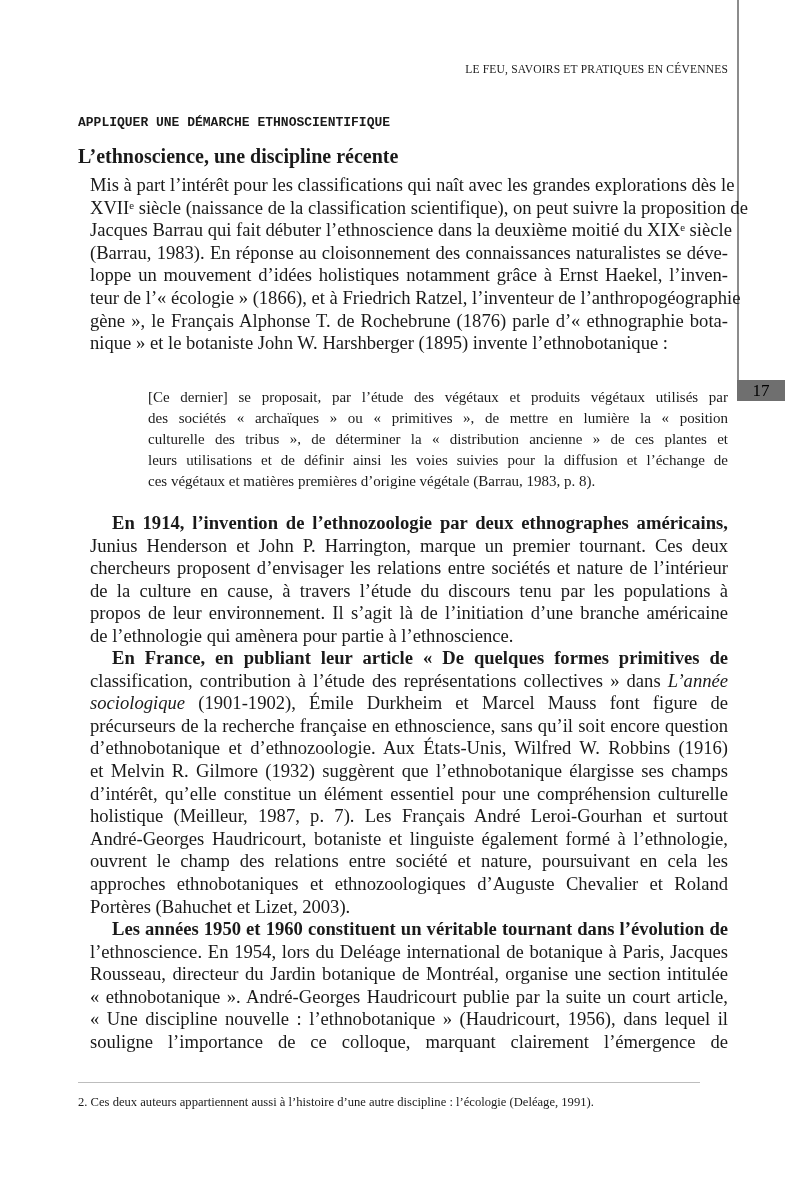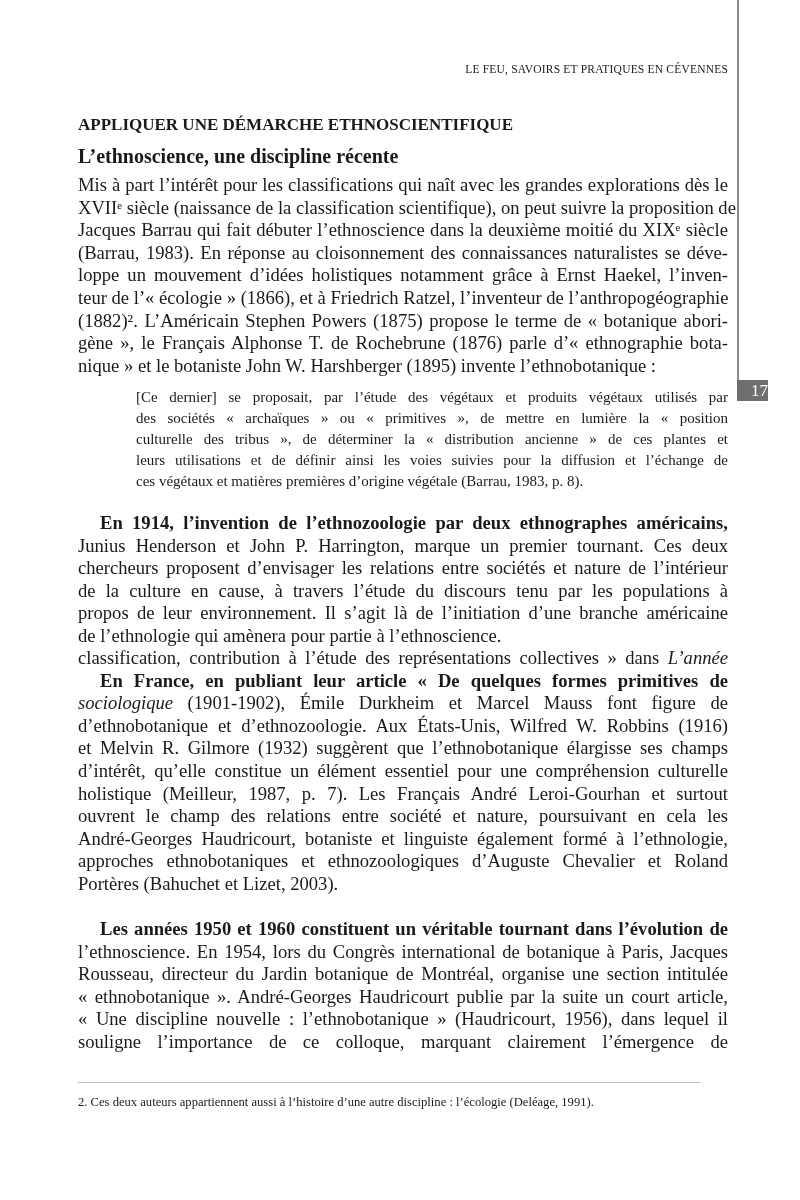--- a/index.html
+++ b/index.html
@@ -1,30 +1,30 @@
 <!DOCTYPE html>
 <html><head>
 <meta charset="utf-8">
 <style>
   html, body { margin:0; padding:0; background:#ffffff; }
   body { width:800px; height:1200px; position:relative; overflow:hidden;
          font-family:"DejaVu Serif","Liberation Serif",serif; color:#1a1a1a; }
   .vrule { position:absolute; left:737px; top:0; width:2px; height:400px; background:#8c8c8c; }
-  .page-num { position:absolute; left:737px; top:380px; width:31px; height:21px;
-              background:#6f6f6f; color:#ffffff; font-family:"Liberation Serif",serif;
-              font-size:17px; line-height:21px; text-align:right; }
+  .page-num { position:absolute; left:737px; top:380px; width:48px; height:21px;
+              background:#6f6f6f; color:#000000; font-family:"Liberation Serif",serif;
+              font-size:17px; line-height:21px; text-align:center; }
   .running-head { position:absolute; right:72px; top:63px; font-family:"Liberation Serif",serif;
                   font-size:11.5px; letter-spacing:0.2px; white-space:nowrap; }
-  .section-title { position:absolute; left:78px; top:115px; font-family:Liberation Serif, serif;
-                   font-weight:bold; font-size:17px; white-space:nowrap; }
+  .section-title { position:absolute; left:78px; top:115px; font-family:Liberation Mono, monospace;
+                   font-weight:bold; font-size:13px; white-space:nowrap; }
   .subtitle { position:absolute; left:78px; top:145px; font-family:"Liberation Serif",serif;
               font-weight:bold; font-size:20px; white-space:nowrap; }
   .block { position:absolute; left:78px; width:650px; font-family:"Liberation Serif",serif; }
   .body-text { font-size:18.6px; line-height:22.6px; }
-  .line { display:block; white-space:nowrap; text-align:justify; text-align-last:justify; height:22.6px; }
+  .line { display:block; white-space:nowrap; text-align:justify; text-align-last:justify; height:22.6px;margin-left:12px; }
   .line.last { text-align-last:left; }
   .indent { padding-left:22px;font-weight:bold; }
   .quote { position:absolute; left:136px; width:592px; top:387px;
            font-family:"Liberation Serif",serif; font-size:15px; line-height:21px; }
   .quote .line { height:21px; }
   .fn-rule { position:absolute; left:78px; top:1082px; width:622px; height:1px; background:#bdbdbd; }
   .footnote { position:absolute; left:78px; top:1095px; font-family:"Liberation Serif",serif;
               font-size:12.6px; white-space:nowrap; }
   i { font-style:italic; }
 </style>
@@ -38,21 +38,20 @@
 <div class="section-title">APPLIQUER UNE DÉMARCHE ETHNOSCIENTIFIQUE</div>
 <div class="subtitle">L’ethnoscience, une discipline récente</div>
 
 <div class="block body-text" style="top:174px;">
   <span class="line">Mis à part l’intérêt pour les classifications qui naît avec les grandes explorations dès le</span>
   <span class="line">XVIIᵉ siècle (naissance de la classification scientifique), on peut suivre la proposition de</span>
   <span class="line">Jacques Barrau qui fait débuter l’ethnoscience dans la deuxième moitié du XIXᵉ siècle</span>
   <span class="line">(Barrau, 1983). En réponse au cloisonnement des connaissances naturalistes se déve-</span>
   <span class="line">loppe un mouvement d’idées holistiques notamment grâce à Ernst Haekel, l’inven-</span>
   <span class="line">teur de l’« écologie » (1866), et à Friedrich Ratzel, l’inventeur de l’anthropogéographie</span>
-  <span class="line">(1882)². L’Américain Stephen Powers (1875) propose le terme de « botanique abori-</span>
   <span class="line">gène », le Français Alphonse T. de Rochebrune (1876) parle d’« ethnographie bota-</span>
   <span class="line last">nique » et le botaniste John W. Harshberger (1895) invente l’ethnobotanique :</span>
 </div>
 
 <div class="quote">
   <span class="line">[Ce dernier] se proposait, par l’étude des végétaux et produits végétaux utilisés par</span>
   <span class="line">des sociétés « archaïques » ou « primitives », de mettre en lumière la « position</span>
   <span class="line">culturelle des tribus », de déterminer la « distribution ancienne » de ces plantes et</span>
   <span class="line">leurs utilisations et de définir ainsi les voies suivies pour la diffusion et l’échange de</span>
   <span class="line last">ces végétaux et matières premières d’origine végétale (Barrau, 1983, p. 8).</span>
@@ -61,36 +60,37 @@
 <div class="block body-text" style="top:512px;">
   <span class="line indent">En 1914, l’invention de l’ethnozoologie par deux ethnographes américains,</span>
   <span class="line">Junius Henderson et John P. Harrington, marque un premier tournant. Ces deux</span>
   <span class="line">chercheurs proposent d’envisager les relations entre sociétés et nature de l’intérieur</span>
   <span class="line">de la culture en cause, à travers l’étude du discours tenu par les populations à</span>
   <span class="line">propos de leur environnement. Il s’agit là de l’initiation d’une branche américaine</span>
   <span class="line last">de l’ethnologie qui amènera pour partie à l’ethnoscience.</span>
 </div>
 
 <div class="block body-text" style="top:647px;">
+  <span class="line indent">En France, en publiant leur article « De quelques formes primitives de</span>
   <span class="line"><span>classification, contribution à l’étude des représentations collectives » dans </span><i>L’année</i></span>
-  <span class="line indent">En France, en publiant leur article « De quelques formes primitives de</span>
   <span class="line"><i>sociologique</i><span> (1901-1902), Émile Durkheim et Marcel Mauss font figure de</span></span>
+  <span class="line">précurseurs de la recherche française en ethnoscience, sans qu’il soit encore question</span>
   <span class="line">d’ethnobotanique et d’ethnozoologie. Aux États-Unis, Wilfred W. Robbins (1916)</span>
   <span class="line">et Melvin R. Gilmore (1932) suggèrent que l’ethnobotanique élargisse ses champs</span>
   <span class="line">d’intérêt, qu’elle constitue un élément essentiel pour une compréhension culturelle</span>
   <span class="line">holistique (Meilleur, 1987, p. 7). Les Français André Leroi-Gourhan et surtout</span>
+  <span class="line">André-Georges Haudricourt, botaniste et linguiste également formé à l’ethnologie,</span>
   <span class="line">ouvrent le champ des relations entre société et nature, poursuivant en cela les</span>
-  <span class="line">André-Georges Haudricourt, botaniste et linguiste également formé à l’ethnologie,</span>
   <span class="line">approches ethnobotaniques et ethnozoologiques d’Auguste Chevalier et Roland</span>
   <span class="line last">Portères (Bahuchet et Lizet, 2003).</span>
 </div>
 
 <div class="block body-text" style="top:918px;">
   <span class="line indent">Les années 1950 et 1960 constituent un véritable tournant dans l’évolution de</span>
-  <span class="line">l’ethnoscience. En 1954, lors du Congrès international de botanique à Paris, Jacques</span>
+  <span class="line">l’ethnoscience. En 1954, lors du Deléage international de botanique à Paris, Jacques</span>
   <span class="line">Rousseau, directeur du Jardin botanique de Montréal, organise une section intitulée</span>
   <span class="line">« ethnobotanique ». André-Georges Haudricourt publie par la suite un court article,</span>
   <span class="line">« Une discipline nouvelle : l’ethnobotanique » (Haudricourt, 1956),  dans lequel il</span>
   <span class="line">souligne l’importance de ce colloque, marquant clairement l’émergence de</span>
 </div>
 
 <div class="fn-rule"></div>
 <div class="footnote">2. Ces deux auteurs appartiennent aussi à l’histoire d’une autre discipline : l’écologie (Deléage, 1991).</div>
 
 </body></html>

